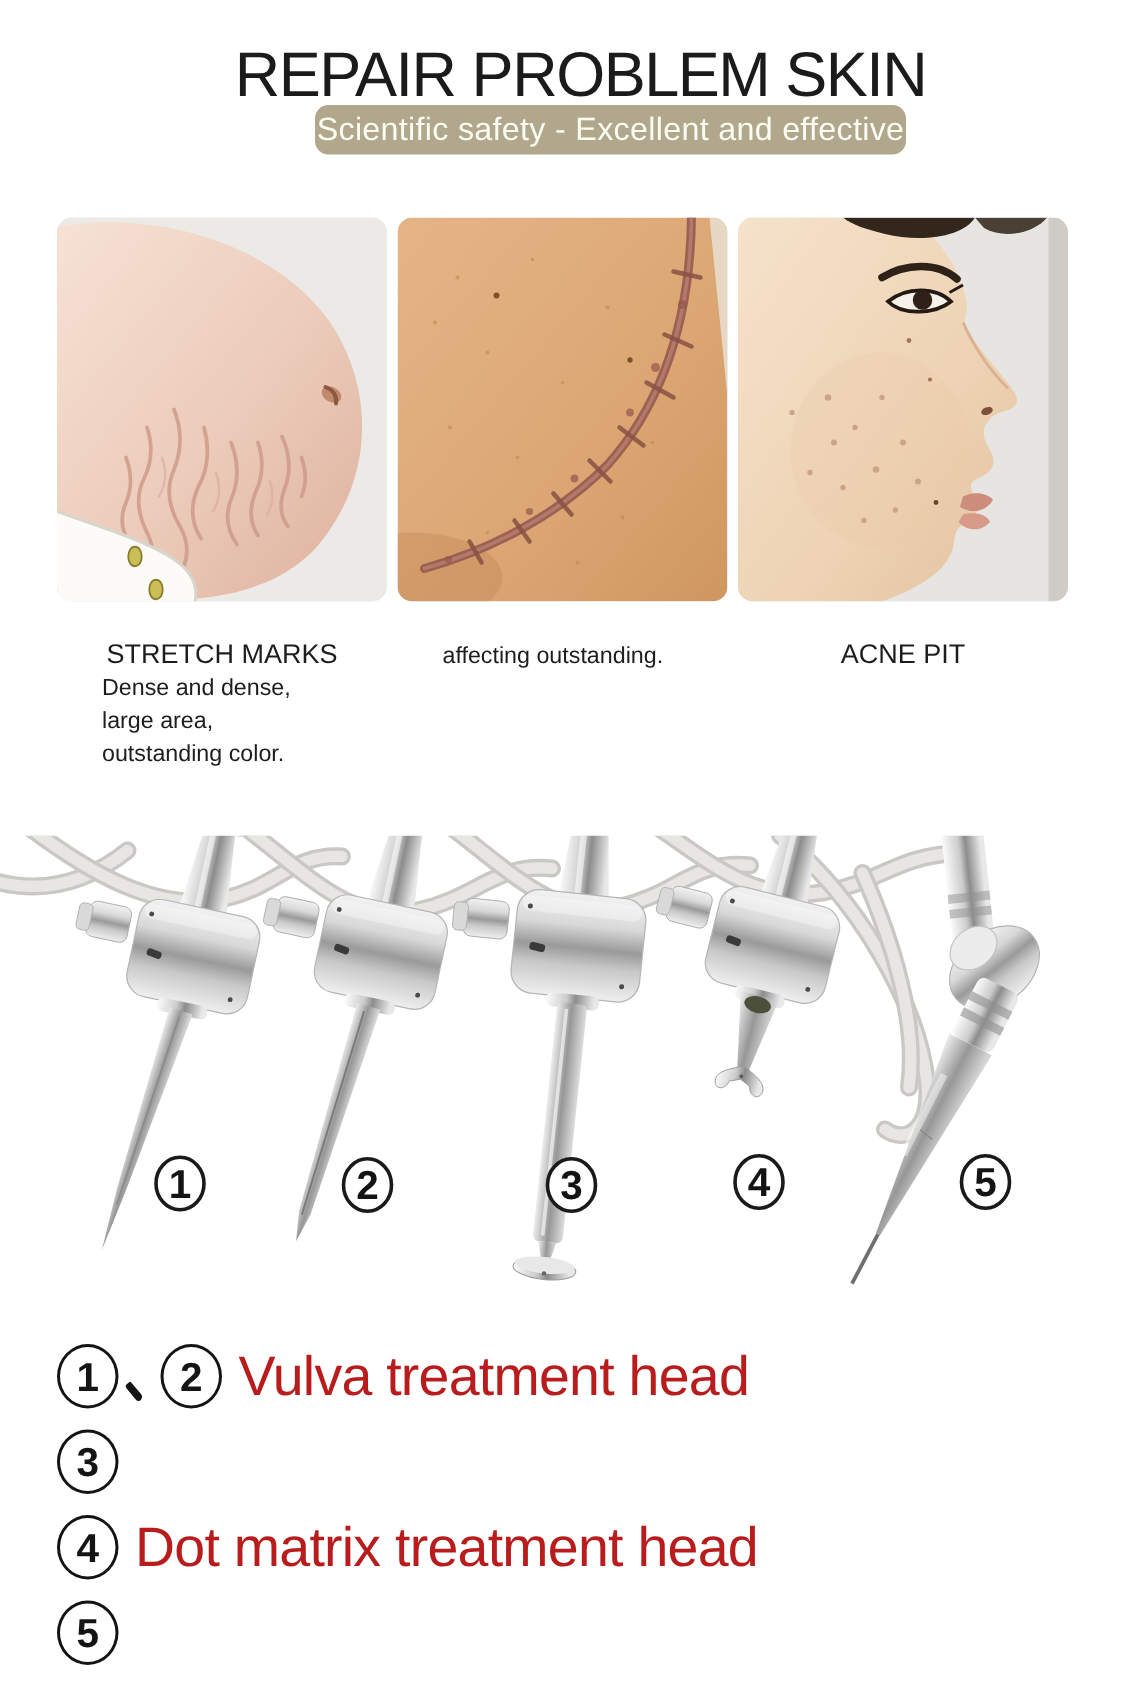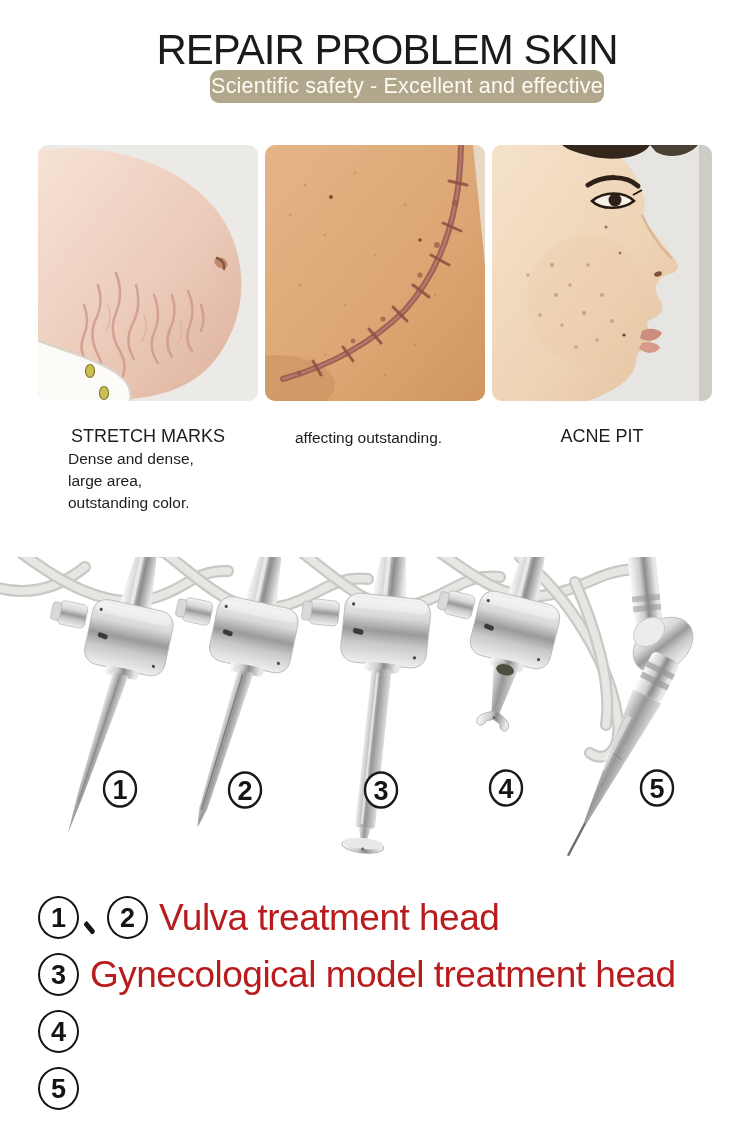--- a/index.html
+++ b/index.html
@@ -340,23 +340,23 @@
 
   <div class="legend">
     <div class="legend-row">
       <span class="circ">1</span>
       <span class="cjk-comma"></span>
       <span class="circ">2</span>
       <span class="legend-text">Vulva treatment head</span>
     </div>
     <div class="legend-row">
       <span class="circ">3</span>
-      <span class="legend-text">Gynecological model treatment head</span>
     </div>
     <div class="legend-row">
       <span class="circ">4</span>
+      <span class="legend-text">Dot matrix treatment head</span>
     </div>
     <div class="legend-row">
       <span class="circ">5</span>
     </div>
   </div>
 
 </div>
 
 </body></html>

